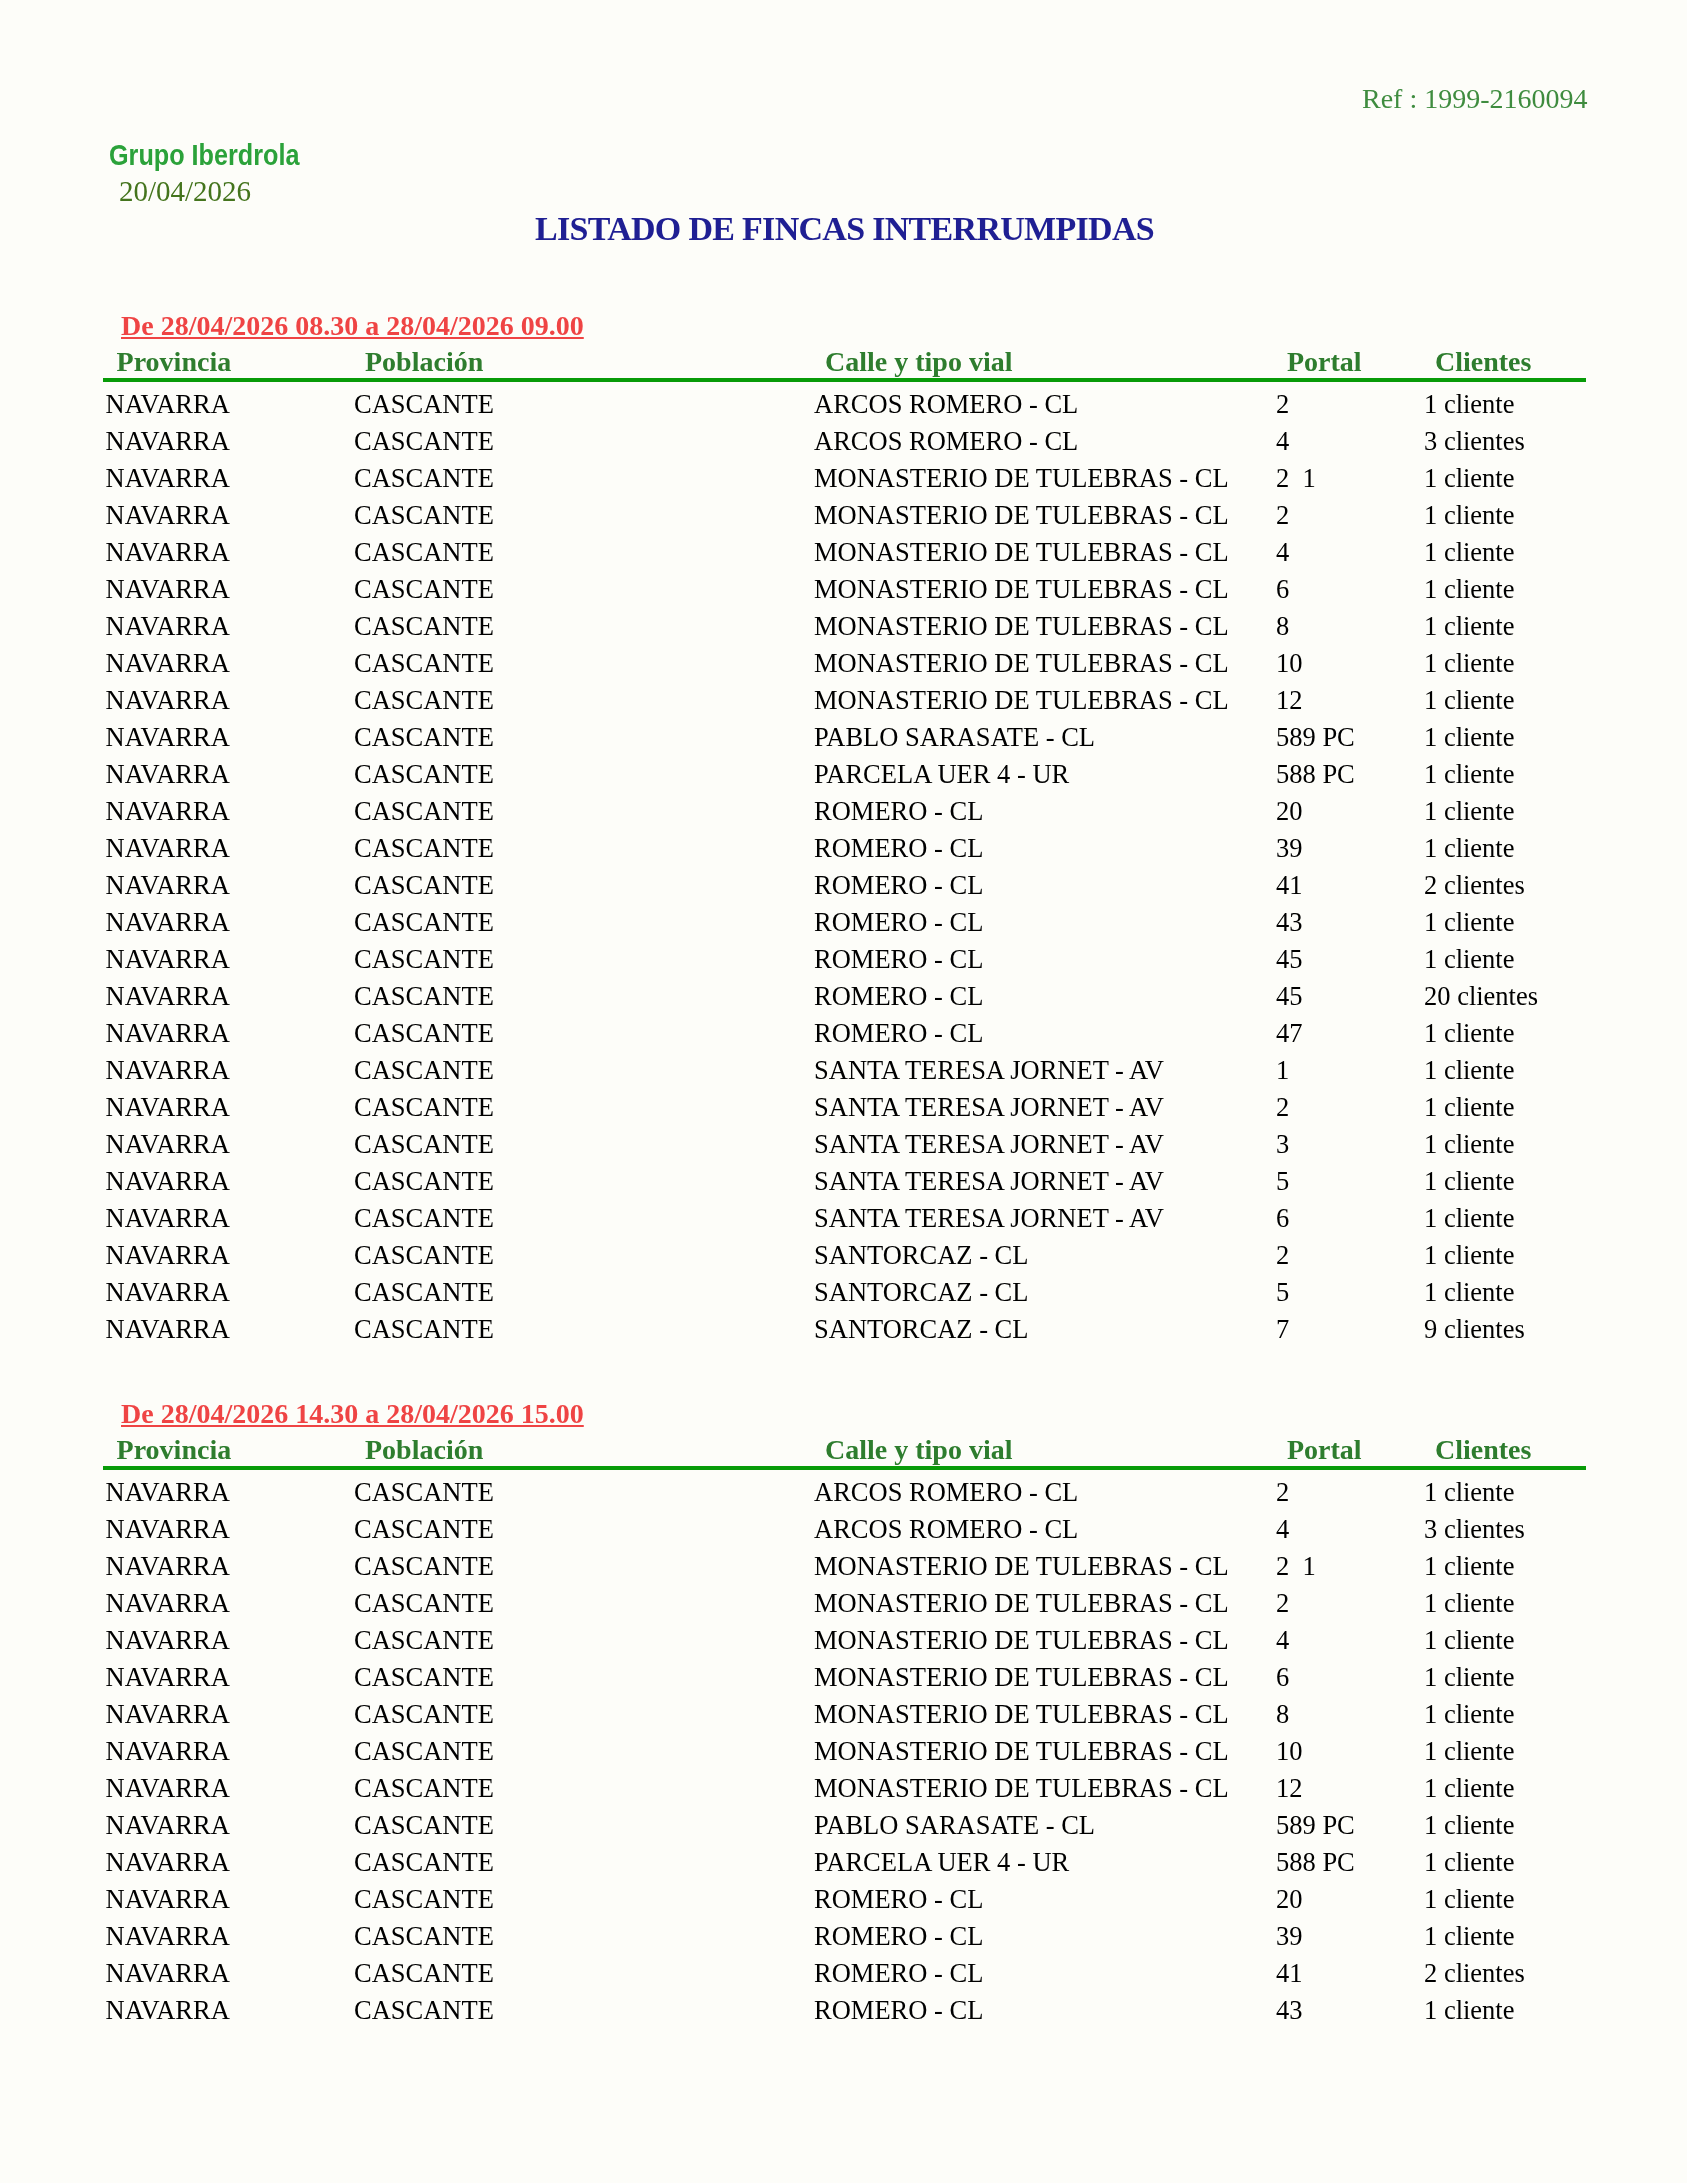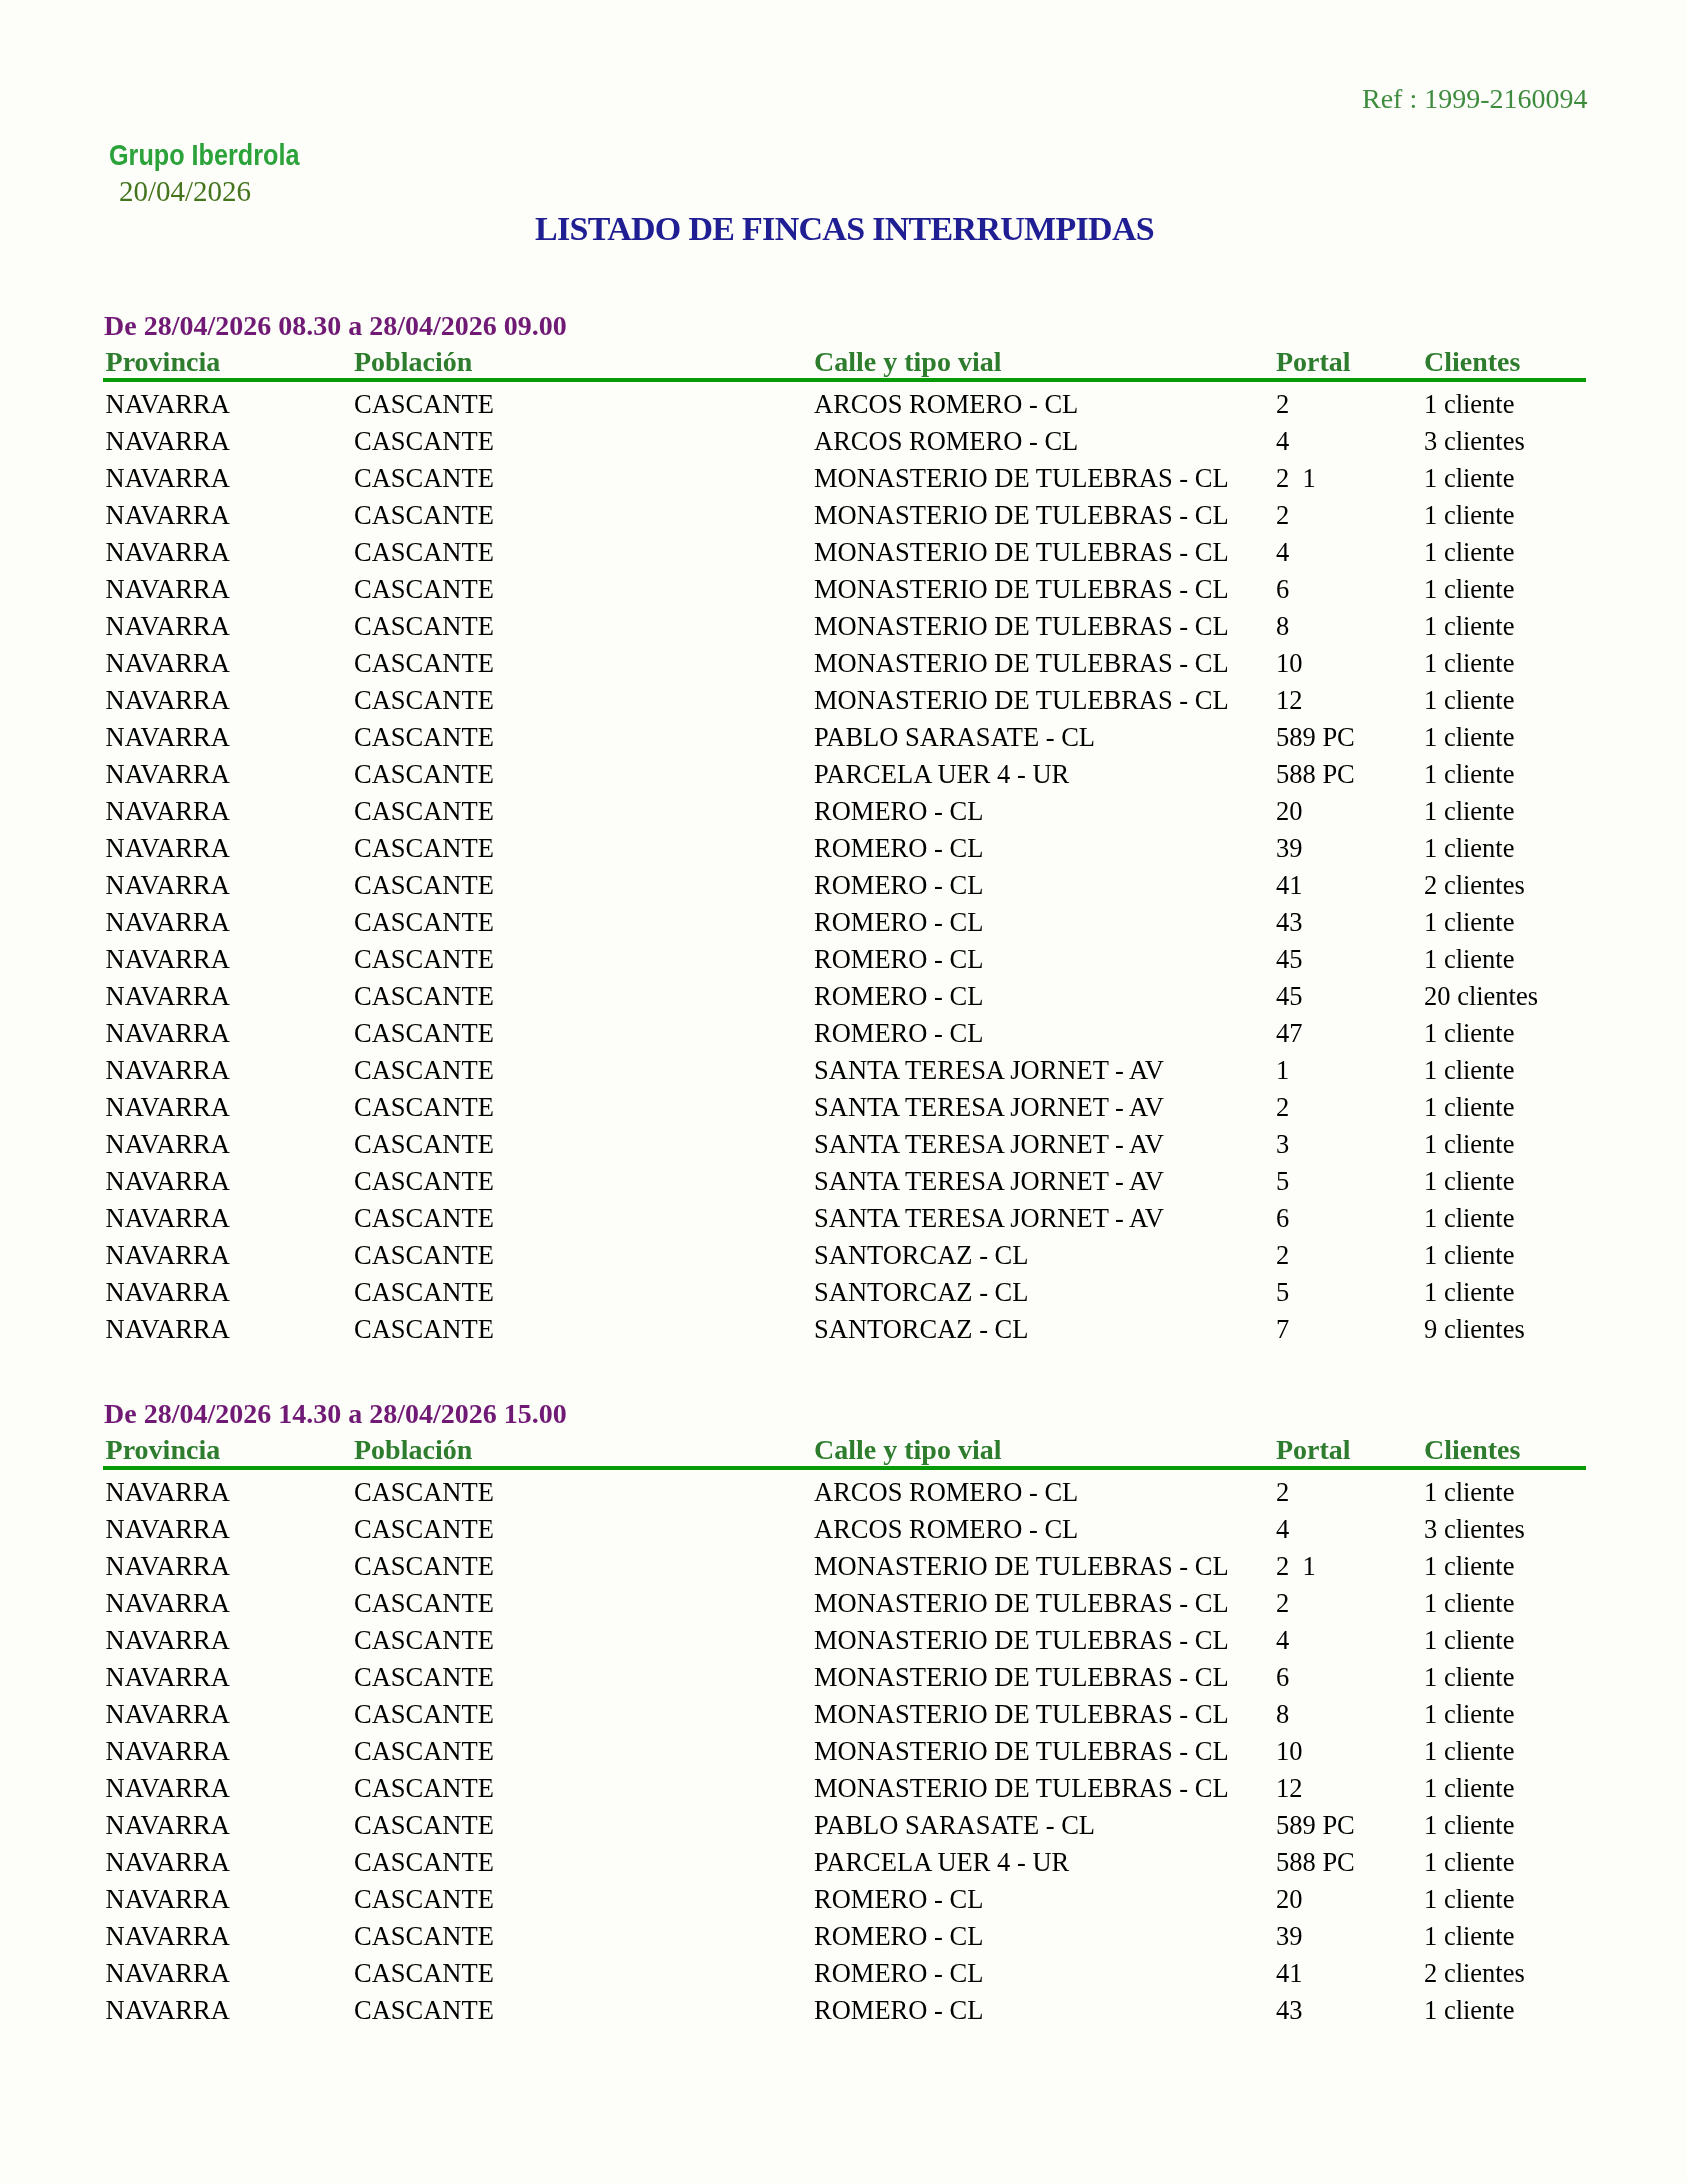--- a/index.html
+++ b/index.html
@@ -75,28 +75,29 @@
     color: #1F1F93;
     white-space: nowrap;
   }
 
   
   .section { position: absolute; left: 103px; width: 1483px; }
   .section-0 { top: 311px; }
   .section-1 { top: 1399px; }
   .period {
     position: absolute;
-    left: 1px; top: 0;
+    left: 18px; top: 0;
     font-weight: bold;
     font-size: 28px;
     line-height: 30px;
-    color: #701a75;
-    white-space: nowrap;
-  }
-  .cols { position: absolute; top: 36px; left: 0; right: 0; height: 32px; }
+    color: #ef4444;
+    white-space: nowrap;
+    text-decoration: underline;
+  }
+  .cols { position: absolute; top: 36px; left: 11px; right: 0; height: 32px; }
   .hcell {
     position: absolute; top: 0;
     font-weight: bold;
     font-size: 28px;
     line-height: 30px;
     color: #2E7D2E;
     white-space: nowrap;
   }
   .rule {
     position: absolute;

